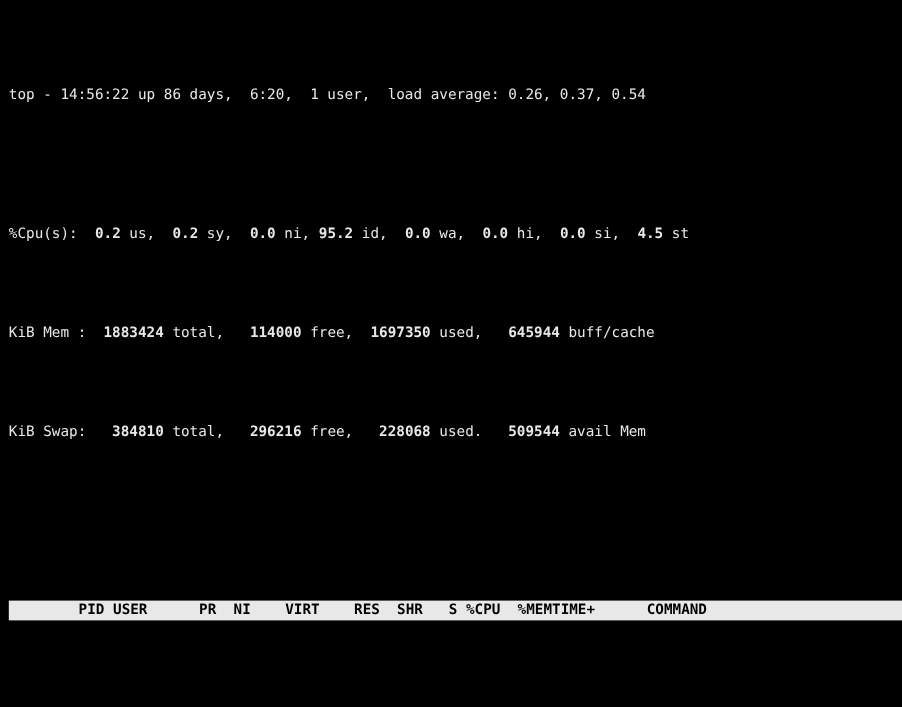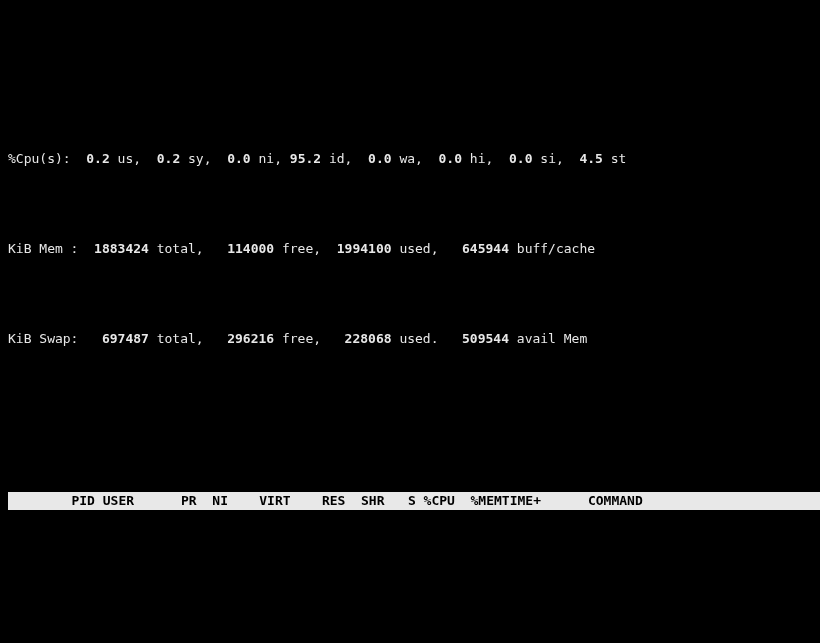--- a/index.html
+++ b/index.html
@@ -40,31 +40,32 @@
   .c-mem  { display:inline-block; width:5ch; text-align:right; }
   .c-time { display:inline-block; width:10ch; }
   .c-cmd  { display:inline-block; padding-left:1ch; }
 </style>
 </head>
 <body>
 
 <div class="term">
 
   
+  <span class="line"><span>top - </span><span>14:56:22</span><span> up 86 days,  6:20,  1 user,  load average: 0.26, 0.37, 0.54</span></span>
 
   
 
   
   <span class="line"><span>%Cpu(s):  </span><span class="bold">0.2</span><span> us,  </span><span class="bold">0.2</span><span> sy,  </span><span class="bold">0.0</span><span> ni, </span><span class="bold">95.2</span><span> id,  </span><span class="bold">0.0</span><span> wa,  </span><span class="bold">0.0</span><span> hi,  </span><span class="bold">0.0</span><span> si,  </span><span class="bold">4.5</span><span> st</span></span>
 
   
-  <span class="line"><span>KiB Mem :  </span><span class="bold">1883424</span><span> total,   </span><span class="bold">114000</span><span> free,  </span><span class="bold">1994100</span><span> used,   </span><span class="bold">645944</span><span> buff/cache</span></span>
+  <span class="line"><span>KiB Mem :  </span><span class="bold">1883424</span><span> total,   </span><span class="bold">114000</span><span> free,  </span><span class="bold">1697350</span><span> used,   </span><span class="bold">645944</span><span> buff/cache</span></span>
 
   
-  <span class="line"><span>KiB Swap:   </span><span class="bold">697487</span><span> total,   </span><span class="bold">296216</span><span> free,   </span><span class="bold">228068</span><span> used.   </span><span class="bold">509544</span><span> avail Mem</span></span>
+  <span class="line"><span>KiB Swap:   </span><span class="bold">384810</span><span> total,   </span><span class="bold">296216</span><span> free,   </span><span class="bold">228068</span><span> used.   </span><span class="bold">509544</span><span> avail Mem</span></span>
 
   <div class="spacer"></div>
 
   
   <span class="line"><span class="header-row"><span class="c-pid">PID</span><span class="c-user">USER</span><span class="c-pr">PR</span><span class="c-ni">NI</span><span class="c-virt">VIRT</span><span class="c-res">RES</span><span class="c-shr">SHR</span><span class="c-s">S</span><span class="c-cpu">%CPU</span><span class="c-mem">%MEM</span><span class="c-time">TIME+</span><span class="c-cmd">COMMAND</span><span style="display:inline-block;width:40ch;"> </span></span></span>
 
   
   
 
 </div>

